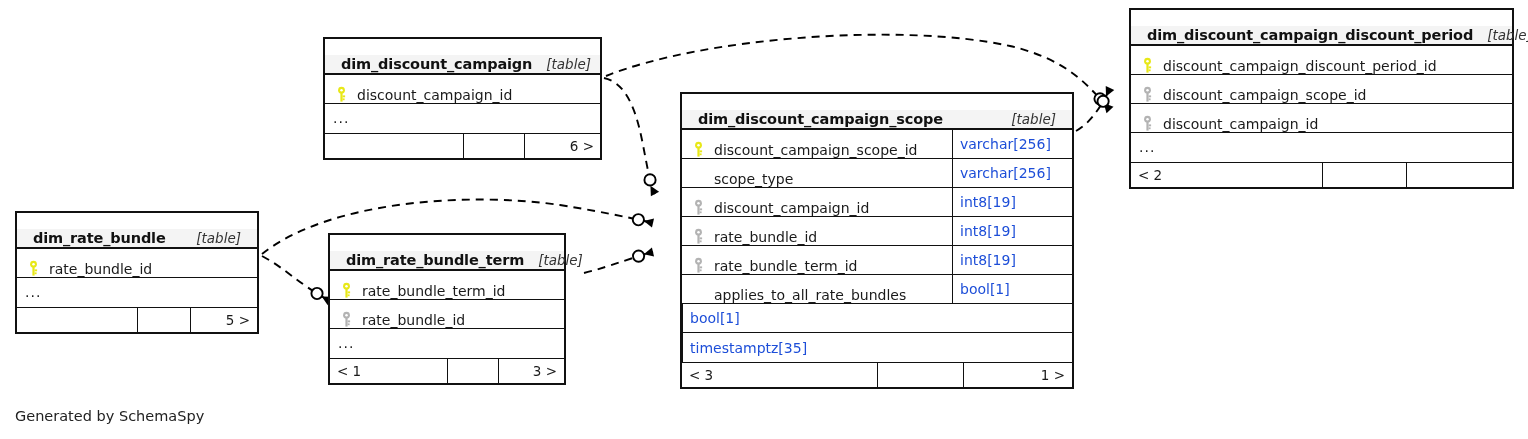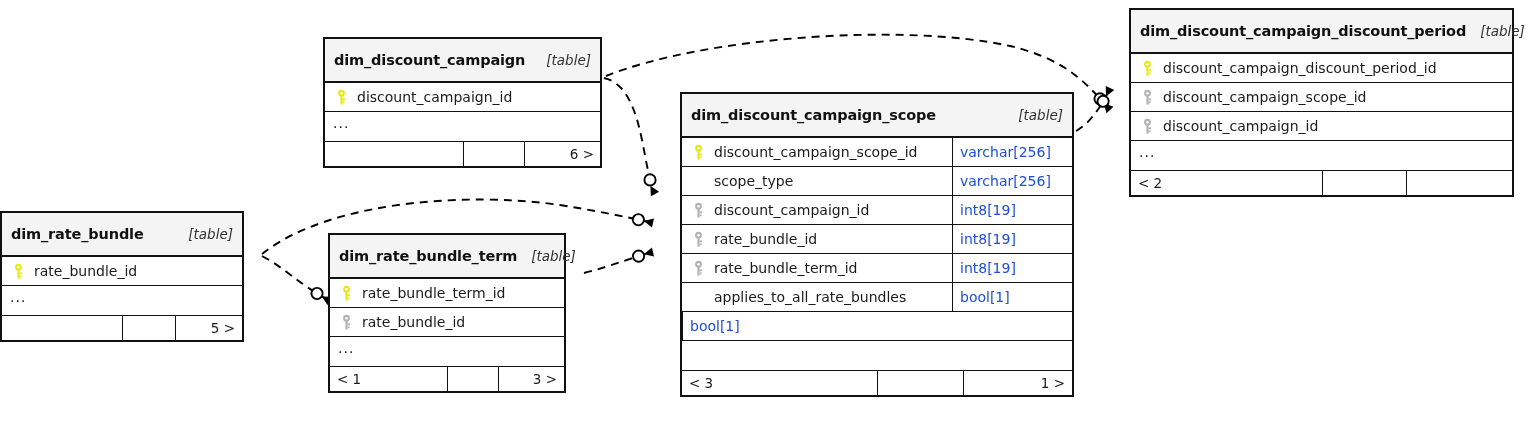--- a/index.html
+++ b/index.html
@@ -38,23 +38,24 @@
     border: 2px solid #111111;
     z-index: 5;
   }
   .ent-header {
     display: flex;
     align-items: center;
     justify-content: space-between;
     box-sizing: border-box;
     background: #f4f4f4;
     border-bottom: 2px solid #111111;
-    padding: 0 9px;
-    height: 44px;
+    padding: 0 16px;
+    height: 20px;
     white-space: nowrap;
+    margin-top: 16px;
   }
   .ent-title {
     font-size: 14.5px;
     font-weight: bold;
     letter-spacing: -0.15px;
     color: #111111;
   }
   .ent-tag {
     font-size: 13.5px;
     font-weight: normal;
@@ -69,21 +70,21 @@
     display: flex;
     align-items: stretch;
     box-sizing: border-box;
     border-bottom: 1.6px solid #111111;
     height: 29px;
   }
   .row:last-child { border-bottom: none; }
 
   .cell-name {
     display: flex;
-    align-items: center;
+    align-items: flex-end;
     flex: 1 1 auto;
     min-width: 0;
     box-sizing: border-box;
     padding-left: 8px;
     font-size: 14px;
     color: #1a1a1a;
     white-space: nowrap;
     overflow: hidden;
   }
   .cell-type {
@@ -356,29 +357,32 @@
             <div class="cell-type" style="width: 120px; flex: 0 0 auto;">
               <span>bool[1]</span>
             </div>
           </div>
           <div class="row">
             <div class="cell-type" style="width: 120px; flex: 0 0 auto;">
               <span>bool[1]</span>
             </div>
           </div>
           <div class="row">
+            <div class="cell-type" style="width: 120px; flex: 0 0 auto;">
+              <span>timestamptz[35]</span>
+            </div>
           </div>
         </div>
         <div class="ent-footer">
           <div class="foot-cell foot-left" style="width: 195px; flex: 0 0 auto;">&lt; 3</div>
           <div class="foot-cell foot-left" style="width: 86px; flex: 0 0 auto;"></div>
           <div class="foot-cell foot-right" style="width: 109px; flex: 0 0 auto;">1 &gt;</div>
         </div>
       </div>
-      <div class="entity" style="left: 0; top: 211px; width: 244px;">
+      <div class="entity" style="left: 15px; top: 211px; width: 244px;">
         <div class="ent-header">
           <span class="ent-title">dim_rate_bundle</span>
           <span class="ent-tag">[table]</span>
         </div>
         <div class="ent-rows">
           <div class="row">
             <div class="cell-name">
               <span class="keyicon"><svg viewBox="0 0 17 17" width="17" height="17">
                   <circle cx="8.5" cy="4.2" r="3.4" fill="#e8e817"></circle>
                   <circle cx="8.5" cy="4.2" r="1.25" fill="#ffffff"></circle>
@@ -434,13 +438,14 @@
           </div>
         </div>
         <div class="ent-footer">
           <div class="foot-cell foot-left" style="width: 117px; flex: 0 0 auto;">&lt; 1</div>
           <div class="foot-cell foot-left" style="width: 51px; flex: 0 0 auto;"></div>
           <div class="foot-cell foot-right" style="width: 66px; flex: 0 0 auto;">3 &gt;</div>
         </div>
       </div>
     </div>
 
+  <div id="credit">Generated by SchemaSpy</div>
 </div>
 
 </body></html>

